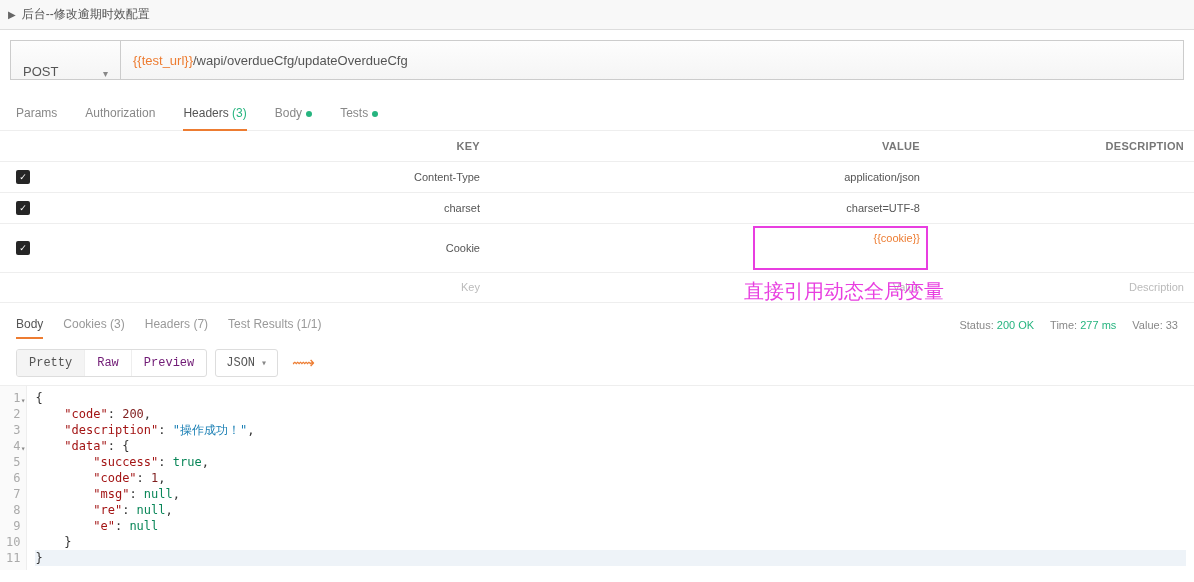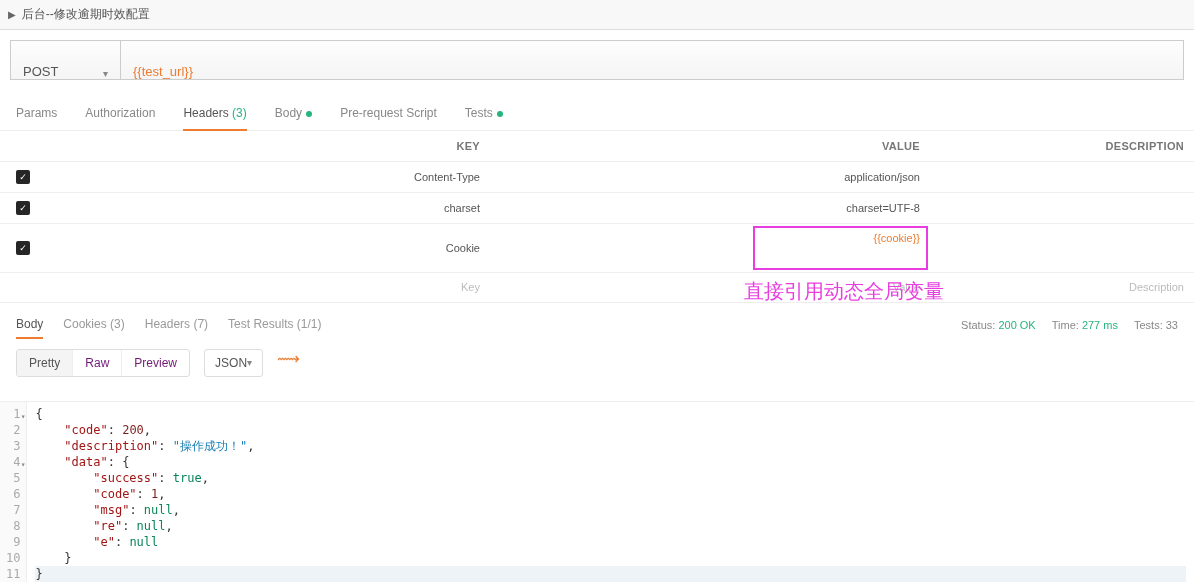--- a/index.html
+++ b/index.html
@@ -2,21 +2,21 @@
 <html><head>
 <meta charset="utf-8">
 <style>
 * { box-sizing: border-box; margin: 0; padding: 0; }
 body { font-family: -apple-system, "Helvetica Neue", Arial, sans-serif; font-size: 12px; color: #555; background: #fff; width: 1194px; }
 .collapsible-header { background: #f8f8f8; border-bottom: 1px solid #ddd; height: 30px; display: flex; align-items: center; padding: 0 8px; font-size: 12px; color: #555; }
 .collapsible-header .toggle { margin-right: 6px; font-size: 10px; color: #666; }
 .request-bar { margin: 10px; display: flex; height: 40px; border: 1px solid #ccc; background: linear-gradient(#fdfdfd,#f5f5f5); }
 .method-select { width: 110px; border-right: 1px solid #ccc; display: flex; align-items: flex-end; padding: 0 12px; color: #555; font-size: 13px; justify-content: space-between; }
 .method-select .caret { font-size: 10px; color: #888; }
-.url-input { flex: 1; display: flex; align-items: flex-end; padding: 0 12px; font-size: 13px; }
+.url-input { flex: 1; display: flex; align-items: center; padding: 0 12px; font-size: 13px; }
 .url-var { color: #ed7c31; }
 .url-path { color: #555; }
 .tabs { display: flex; gap: 28px; padding: 0 16px; border-bottom: 1px solid #eee; margin-top: 18px; }
 .tab { padding: 8px 0 10px; color: #888; font-size: 12px; cursor: pointer; position: relative; }
 .tab.active { color: #555; }
 .tab.active::after { content: ""; position: absolute; bottom: -1px; left: 0; right: 0; height: 2px; background: #ed7c31; }
 .tab .count { color: #26b47f; }
 .dot { display: inline-block; width: 6px; height: 6px; background: #26b47f; border-radius: 50%; margin-left: 4px; vertical-align: middle; }
 .headers-table { width: 100%; border-collapse: collapse; }
 .headers-table th, .headers-table td { text-align: right; font-weight: normal; font-size: 11px; padding: 8px 10px; border-bottom: 1px solid #eee; height: 30px; }
@@ -29,26 +29,26 @@
 .cookie-highlight { border: 2px solid #e83ee0; padding: 4px 6px; margin: -6px -8px; display: inline-block; width: 175px; height: 44px; }
 .cookie-text { color: #ed7c31; }
 .annotation { position: absolute; left: 744px; top: 278px; color: #e83ee0; font-size: 20px; font-family: "SimSun", serif; }
 .resp-bar { display: flex; align-items: center; padding: 8px 16px 0; gap: 24px; border-top: 0; position: relative; }
 .resp-tabs { display: flex; gap: 20px; }
 .resp-tab { color: #999; font-size: 12px; padding: 6px 0 8px; position: relative; }
 .resp-tab.active { color: #555; }
 .resp-tab.active::after { content: ""; position: absolute; bottom: 0; left: 0; right: 0; height: 2px; background: #ed7c31; }
 .resp-meta { margin-left: auto; display: flex; gap: 16px; color: #888; font-size: 11px; }
 .resp-meta .green { color: #26b47f; }
-.toolbar { display: flex; gap: 8px; padding: 10px 16px 24px; align-items: flex-start; }
+.toolbar { display: flex; gap: 8px; padding: 10px 16px 8px; align-items: center; font-family: Liberation Mono, monospace; }
 .btn-group { display: flex; border: 1px solid #ddd; border-radius: 3px; overflow: hidden; }
 .btn-group > div { padding: 6px 12px; color: #701a75; font-size: 12px; border-right: 1px solid #eee; cursor: pointer; }
 .btn-group > div:last-child { border-right: none; }
 .btn-group > div.active { background: #f4f4f4; color: #555; }
-.format-select { border: 1px solid #ddd; border-radius: 3px; padding: 6px 10px; color: #555; font-size: 12px; display: flex; align-items: center; gap: 0; margin-left: 6px; }
+.format-select { border: 1px solid #ddd; border-radius: 3px; padding: 6px 10px; color: #555; font-size: 12px; display: flex; align-items: center; gap: 6px; }
 .wrap-icon { color: #ed7c31; font-size: 16px; padding: 0 6px; }
 .code-area { border-top: 1px solid #eee; display: flex; font-family: Consolas, Menlo, monospace; font-size: 12px; }
 .gutter { background: #fafafa; color: #aaa; text-align: right; padding: 4px 6px; border-right: 1px solid #eee; user-select: none; }
 .gutter .ln { height: 16px; line-height: 16px; position: relative; }
 .gutter .fold { position: absolute; right: -5px; top: 3px; font-size: 8px; color: #888; }
 .code { padding: 4px 8px; flex: 1; }
 .code .line { height: 16px; line-height: 16px; white-space: pre; }
 .code .line.current { background: #eef3f8; }
 .tok-key { color: #a31515; }
 .tok-str { color: #1a7fb4; }
@@ -65,29 +65,29 @@
   <span>后台--修改逾期时效配置</span>
 </div>
 
 <div class="request-bar">
   <div class="method-select">
     <span>POST</span>
     <span class="caret">▾</span>
   </div>
   <div class="url-input">
     <span class="url-var">{{test_url}}</span>
+      <span class="url-path">/wapi/overdueCfg/updateOverdueCfg</span>
   </div>
 </div>
 
 <div class="tabs">
   <div class="tab"><span>Params</span></div>
   <div class="tab"><span>Authorization</span></div>
   <div class="tab active"><span>Headers</span> <span class="count">(3)</span></div>
   <div class="tab"><span>Body</span><span class="dot"></span></div>
-  <div class="tab"><span>Pre-request Script</span></div>
   <div class="tab"><span>Tests</span><span class="dot"></span></div>
 </div>
 
 <table class="headers-table">
   <thead>
     <tr>
       <th class="col-check"></th>
       <th class="col-key">KEY</th>
       <th class="col-value">VALUE</th>
       <th>DESCRIPTION</th>
@@ -126,21 +126,21 @@
 <div class="resp-bar">
   <div class="resp-tabs">
     <div class="resp-tab active"><span>Body</span></div>
     <div class="resp-tab"><span>Cookies</span> <span class="count">(3)</span></div>
     <div class="resp-tab"><span>Headers</span> <span class="count">(7)</span></div>
     <div class="resp-tab"><span>Test Results</span> <span class="count">(1/1)</span></div>
   </div>
   <div class="resp-meta">
     <span><span>Status:</span> <span class="green">200 OK</span></span>
     <span><span>Time:</span> <span class="green">277 ms</span></span>
-    <span><span>Tests:</span> <span>33</span></span>
+    <span><span>Value:</span> <span>33</span></span>
   </div>
 </div>
 
 <div class="toolbar">
   <div class="btn-group">
     <div class="active"><span>Pretty</span></div>
     <div><span>Raw</span></div>
     <div><span>Preview</span></div>
   </div>
   <div class="format-select">

